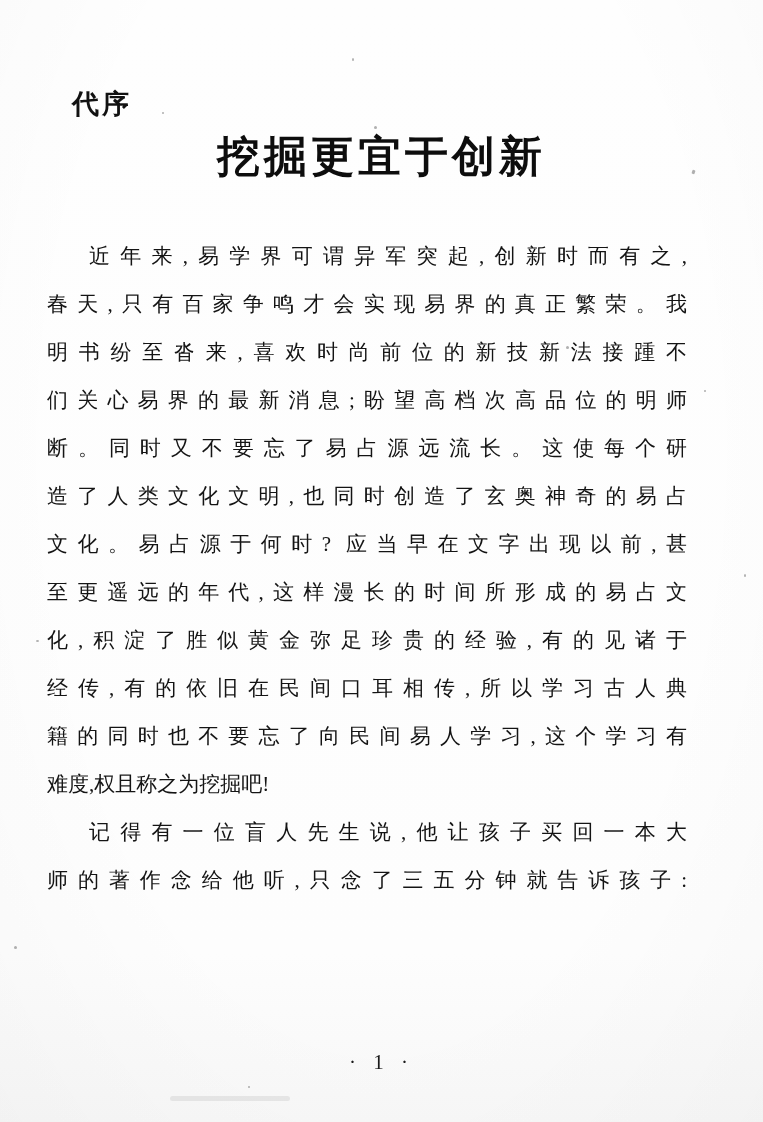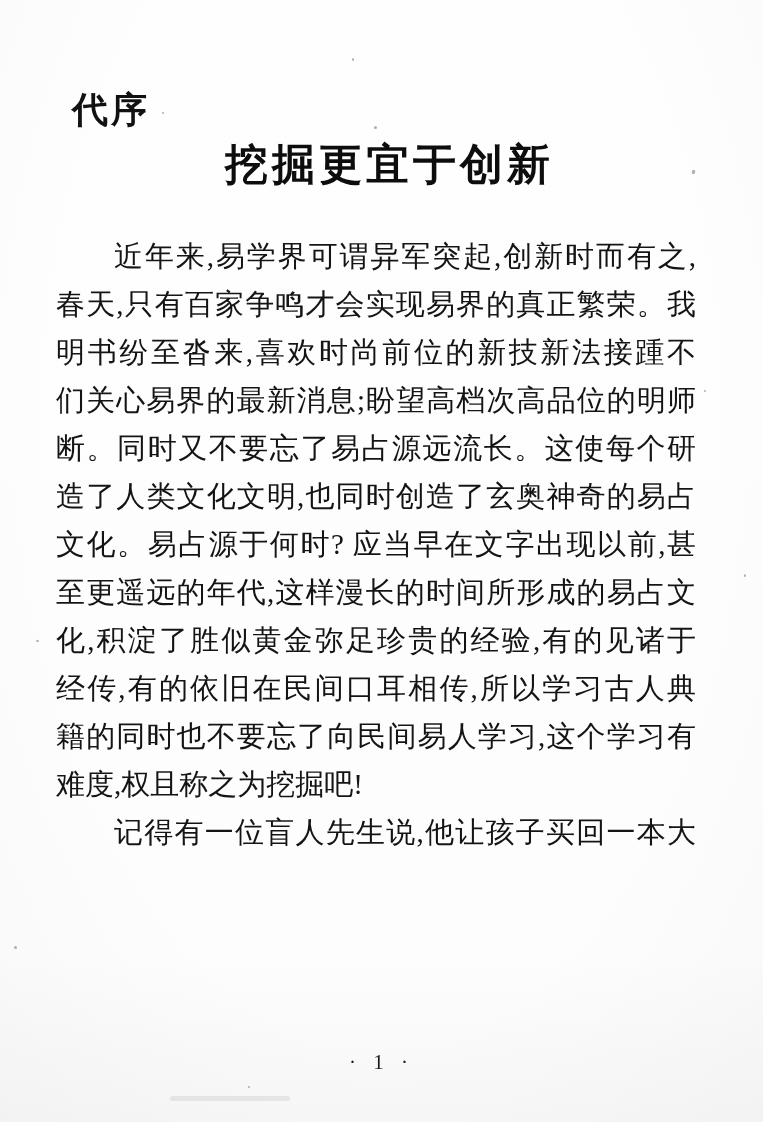--- a/index.html
+++ b/index.html
@@ -12,41 +12,41 @@
   }
   .page {
     position: absolute; inset: 0;
     background:
       radial-gradient(ellipse at 50% 40%, rgba(255,255,255,0) 60%, rgba(0,0,0,0.02) 100%),
       linear-gradient(180deg, #fefefe 0%, #fdfdfd 85%, #f7f7f7 100%);
   }
   .section-label {
     position: absolute;
     left: 72px; top: 86px;
-    font-size: 36px;
+    font-size: 27px;
     font-weight: bold;
     color: #111;
     letter-spacing: 3px;
   }
   .doc-title {
     position: absolute;
     left: 60px; top: 128px;
     width: 643px;
     text-align: center;
     font-size: 43px;
     font-weight: bold;
     color: #0d0d0d;
     letter-spacing: 4px;
     white-space: nowrap;
   }
   .body-text {
     position: absolute;
-    left: 56px; top: 232px;
+    left: 47px; top: 232px;
     width: 640px;
-    font-size: 29px;
+    font-size: 21px;
     color: #141414;
     line-height: 48px;
   }
   .tline {
     text-align: justify;
     text-align-last: justify;
     text-justify: inter-character;
     height: 48px;
     overflow: hidden;
     white-space: nowrap;
@@ -77,36 +77,37 @@
     opacity: 0.6;
   }
 </style>
 </head>
 <body>
 
 <div class="page">
 
   <div class="section-label">代序</div>
 
-  <h1 class="doc-title" style="margin:8px;">挖掘更宜于创新</h1>
+  <h1 class="doc-title" style="margin:0;">挖掘更宜于创新</h1>
 
   <div class="body-text">
     <div class="tline indent">近年来,易学界可谓异军突起,创新时而有之,</div>
     <div class="tline">春天,只有百家争鸣才会实现易界的真正繁荣。我</div>
     <div class="tline">明书纷至沓来,喜欢时尚前位的新技新法接踵不</div>
     <div class="tline">们关心易界的最新消息;盼望高档次高品位的明师</div>
     <div class="tline">断。同时又不要忘了易占源远流长。这使每个研</div>
     <div class="tline">造了人类文化文明,也同时创造了玄奥神奇的易占</div>
     <div class="tline">文化。易占源于何时? 应当早在文字出现以前,甚</div>
     <div class="tline">至更遥远的年代,这样漫长的时间所形成的易占文</div>
     <div class="tline">化,积淀了胜似黄金弥足珍贵的经验,有的见诸于</div>
     <div class="tline">经传,有的依旧在民间口耳相传,所以学习古人典</div>
     <div class="tline">籍的同时也不要忘了向民间易人学习,这个学习有</div>
     <div class="tline last">难度,权且称之为挖掘吧!</div>
     <div class="tline indent">记得有一位盲人先生说,他让孩子买回一本大</div>
+    <div class="tline">师的著作念给他听,只念了三五分钟就告诉孩子:</div>
   </div>
 
   <div class="page-number">· 1 ·</div>
 
   <div class="speck" style="left:374px; top:126px; width:3px; height:3px;"></div>
   <div class="speck" style="left:692px; top:170px; width:3px; height:4px; transform:rotate(20deg); border-radius:1px;"></div>
   <div class="speck" style="left:566px; top:346px; width:3px; height:3px;"></div>
   <div class="speck" style="left:704px; top:390px; width:2px; height:2px;"></div>
   <div class="speck" style="left:352px; top:58px; width:2px; height:3px;"></div>
   <div class="speck" style="left:162px; top:112px; width:2px; height:2px;"></div>

